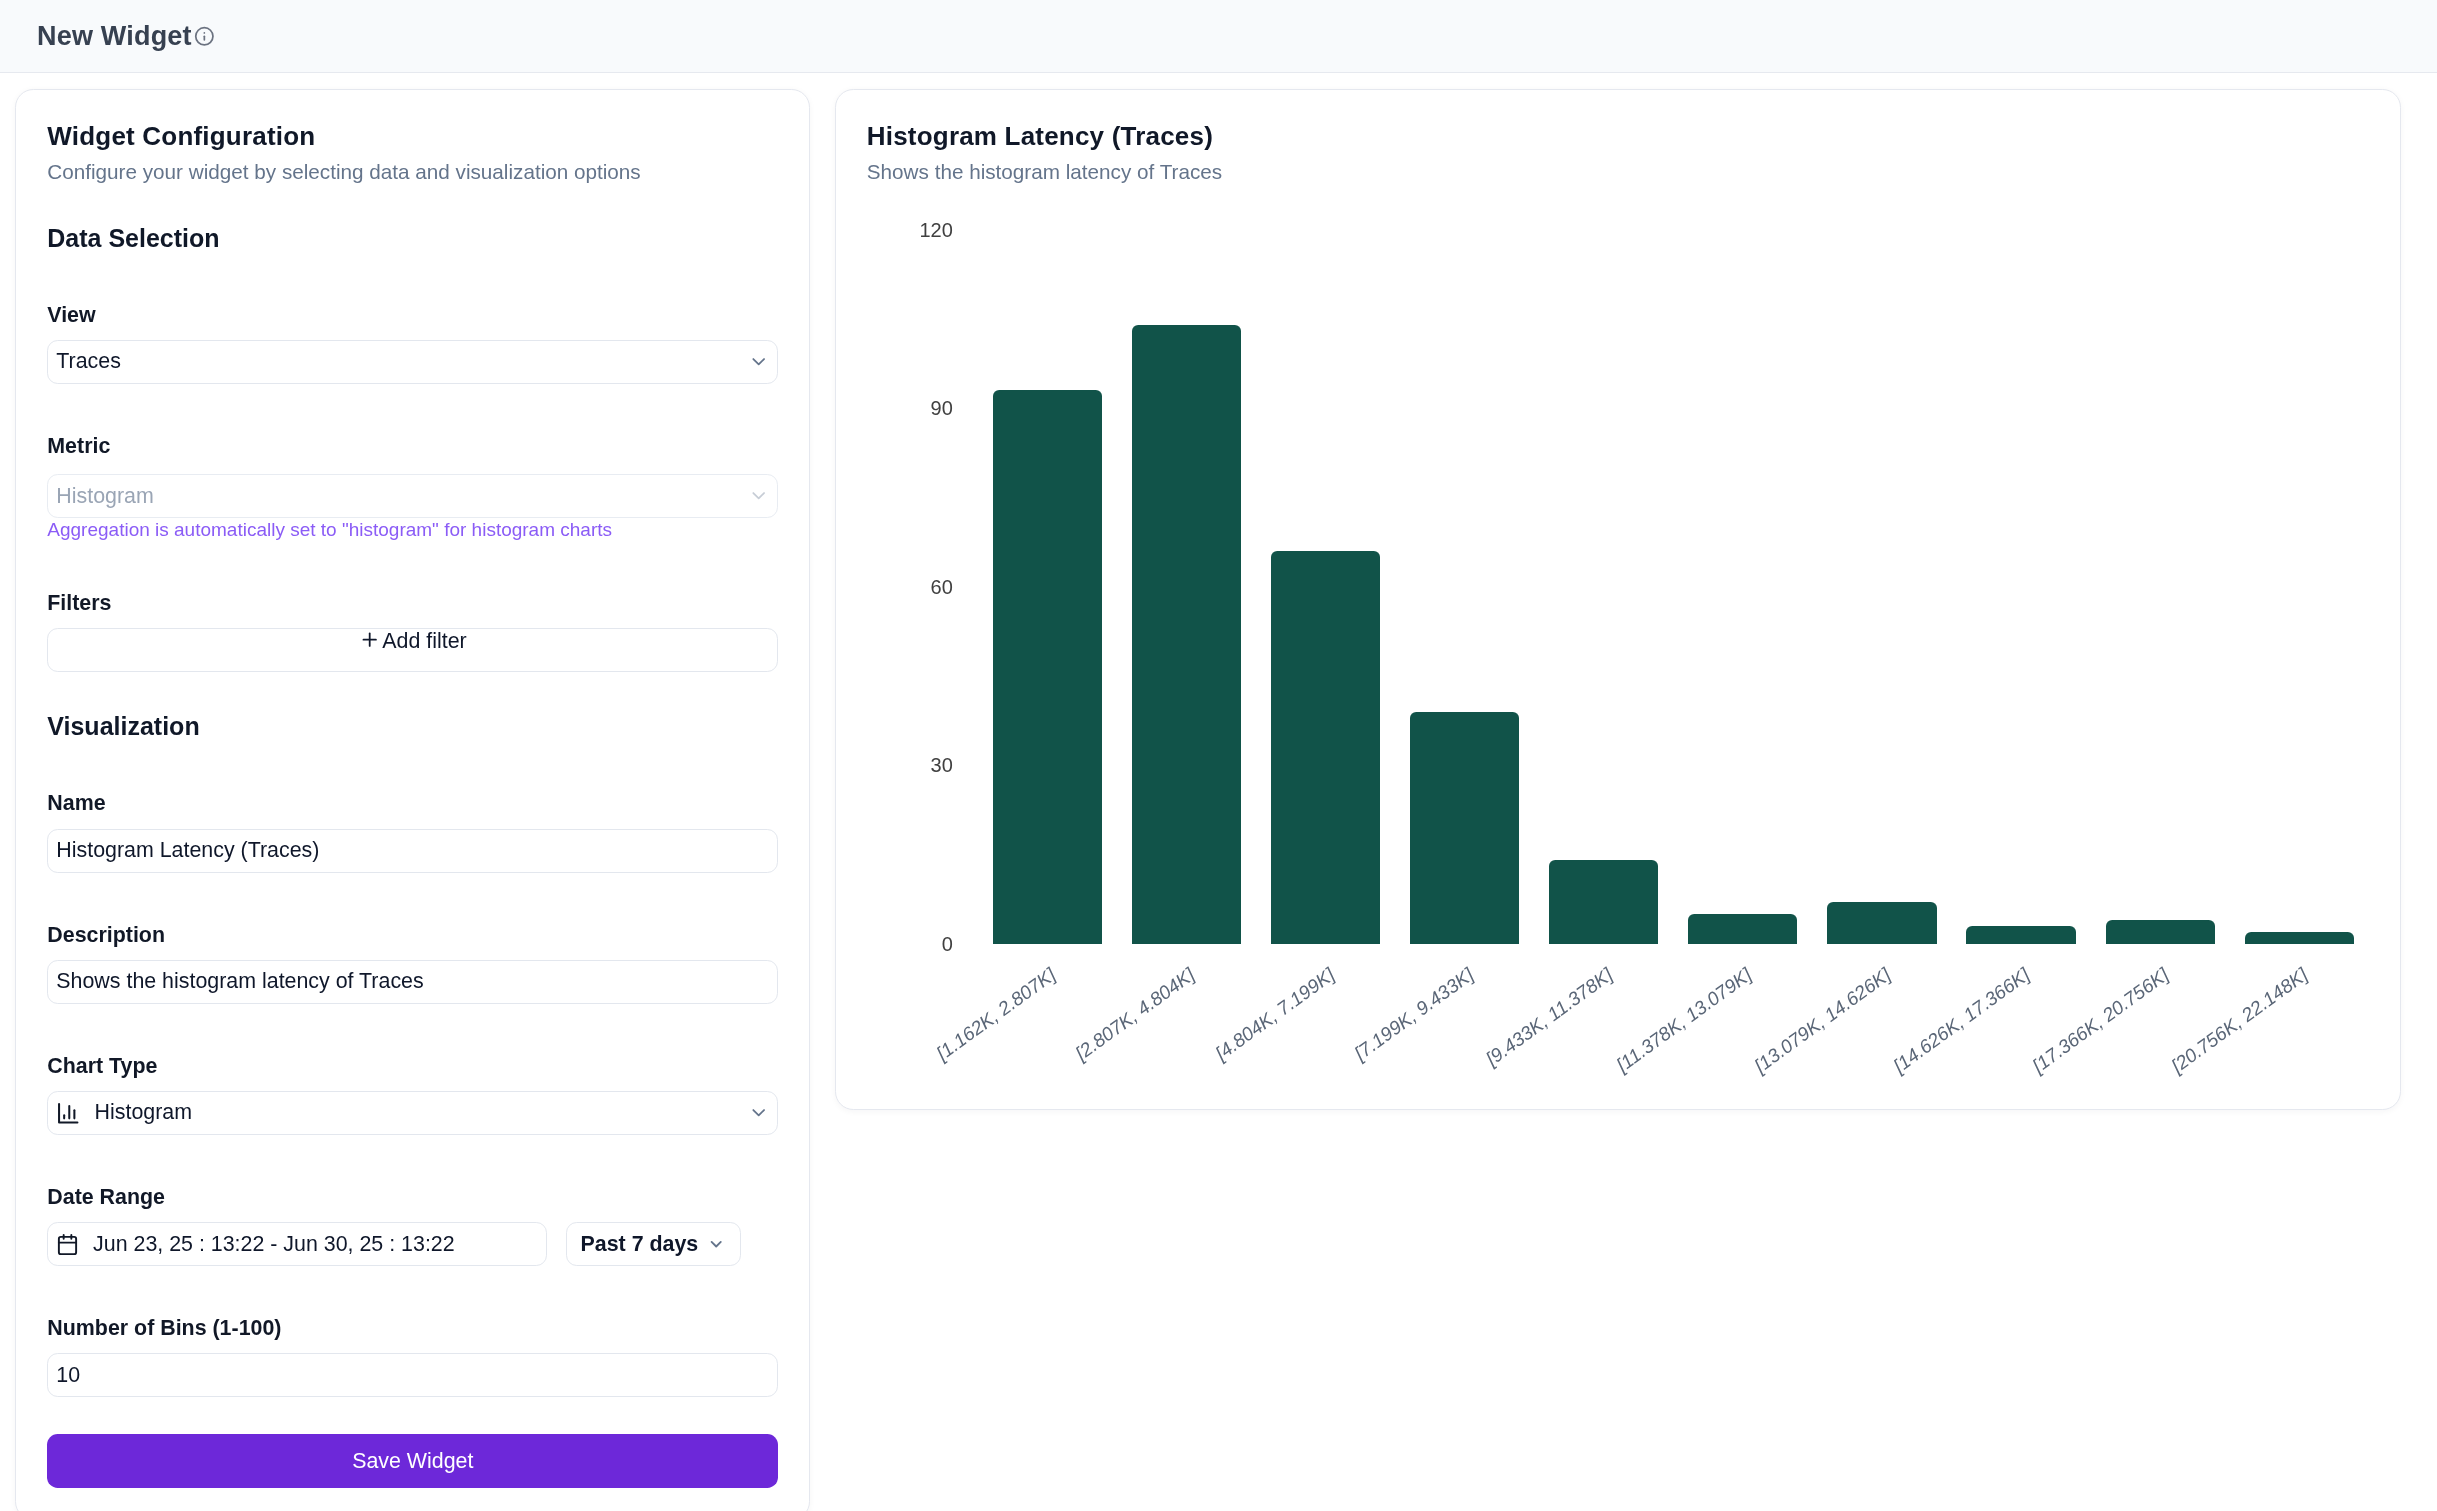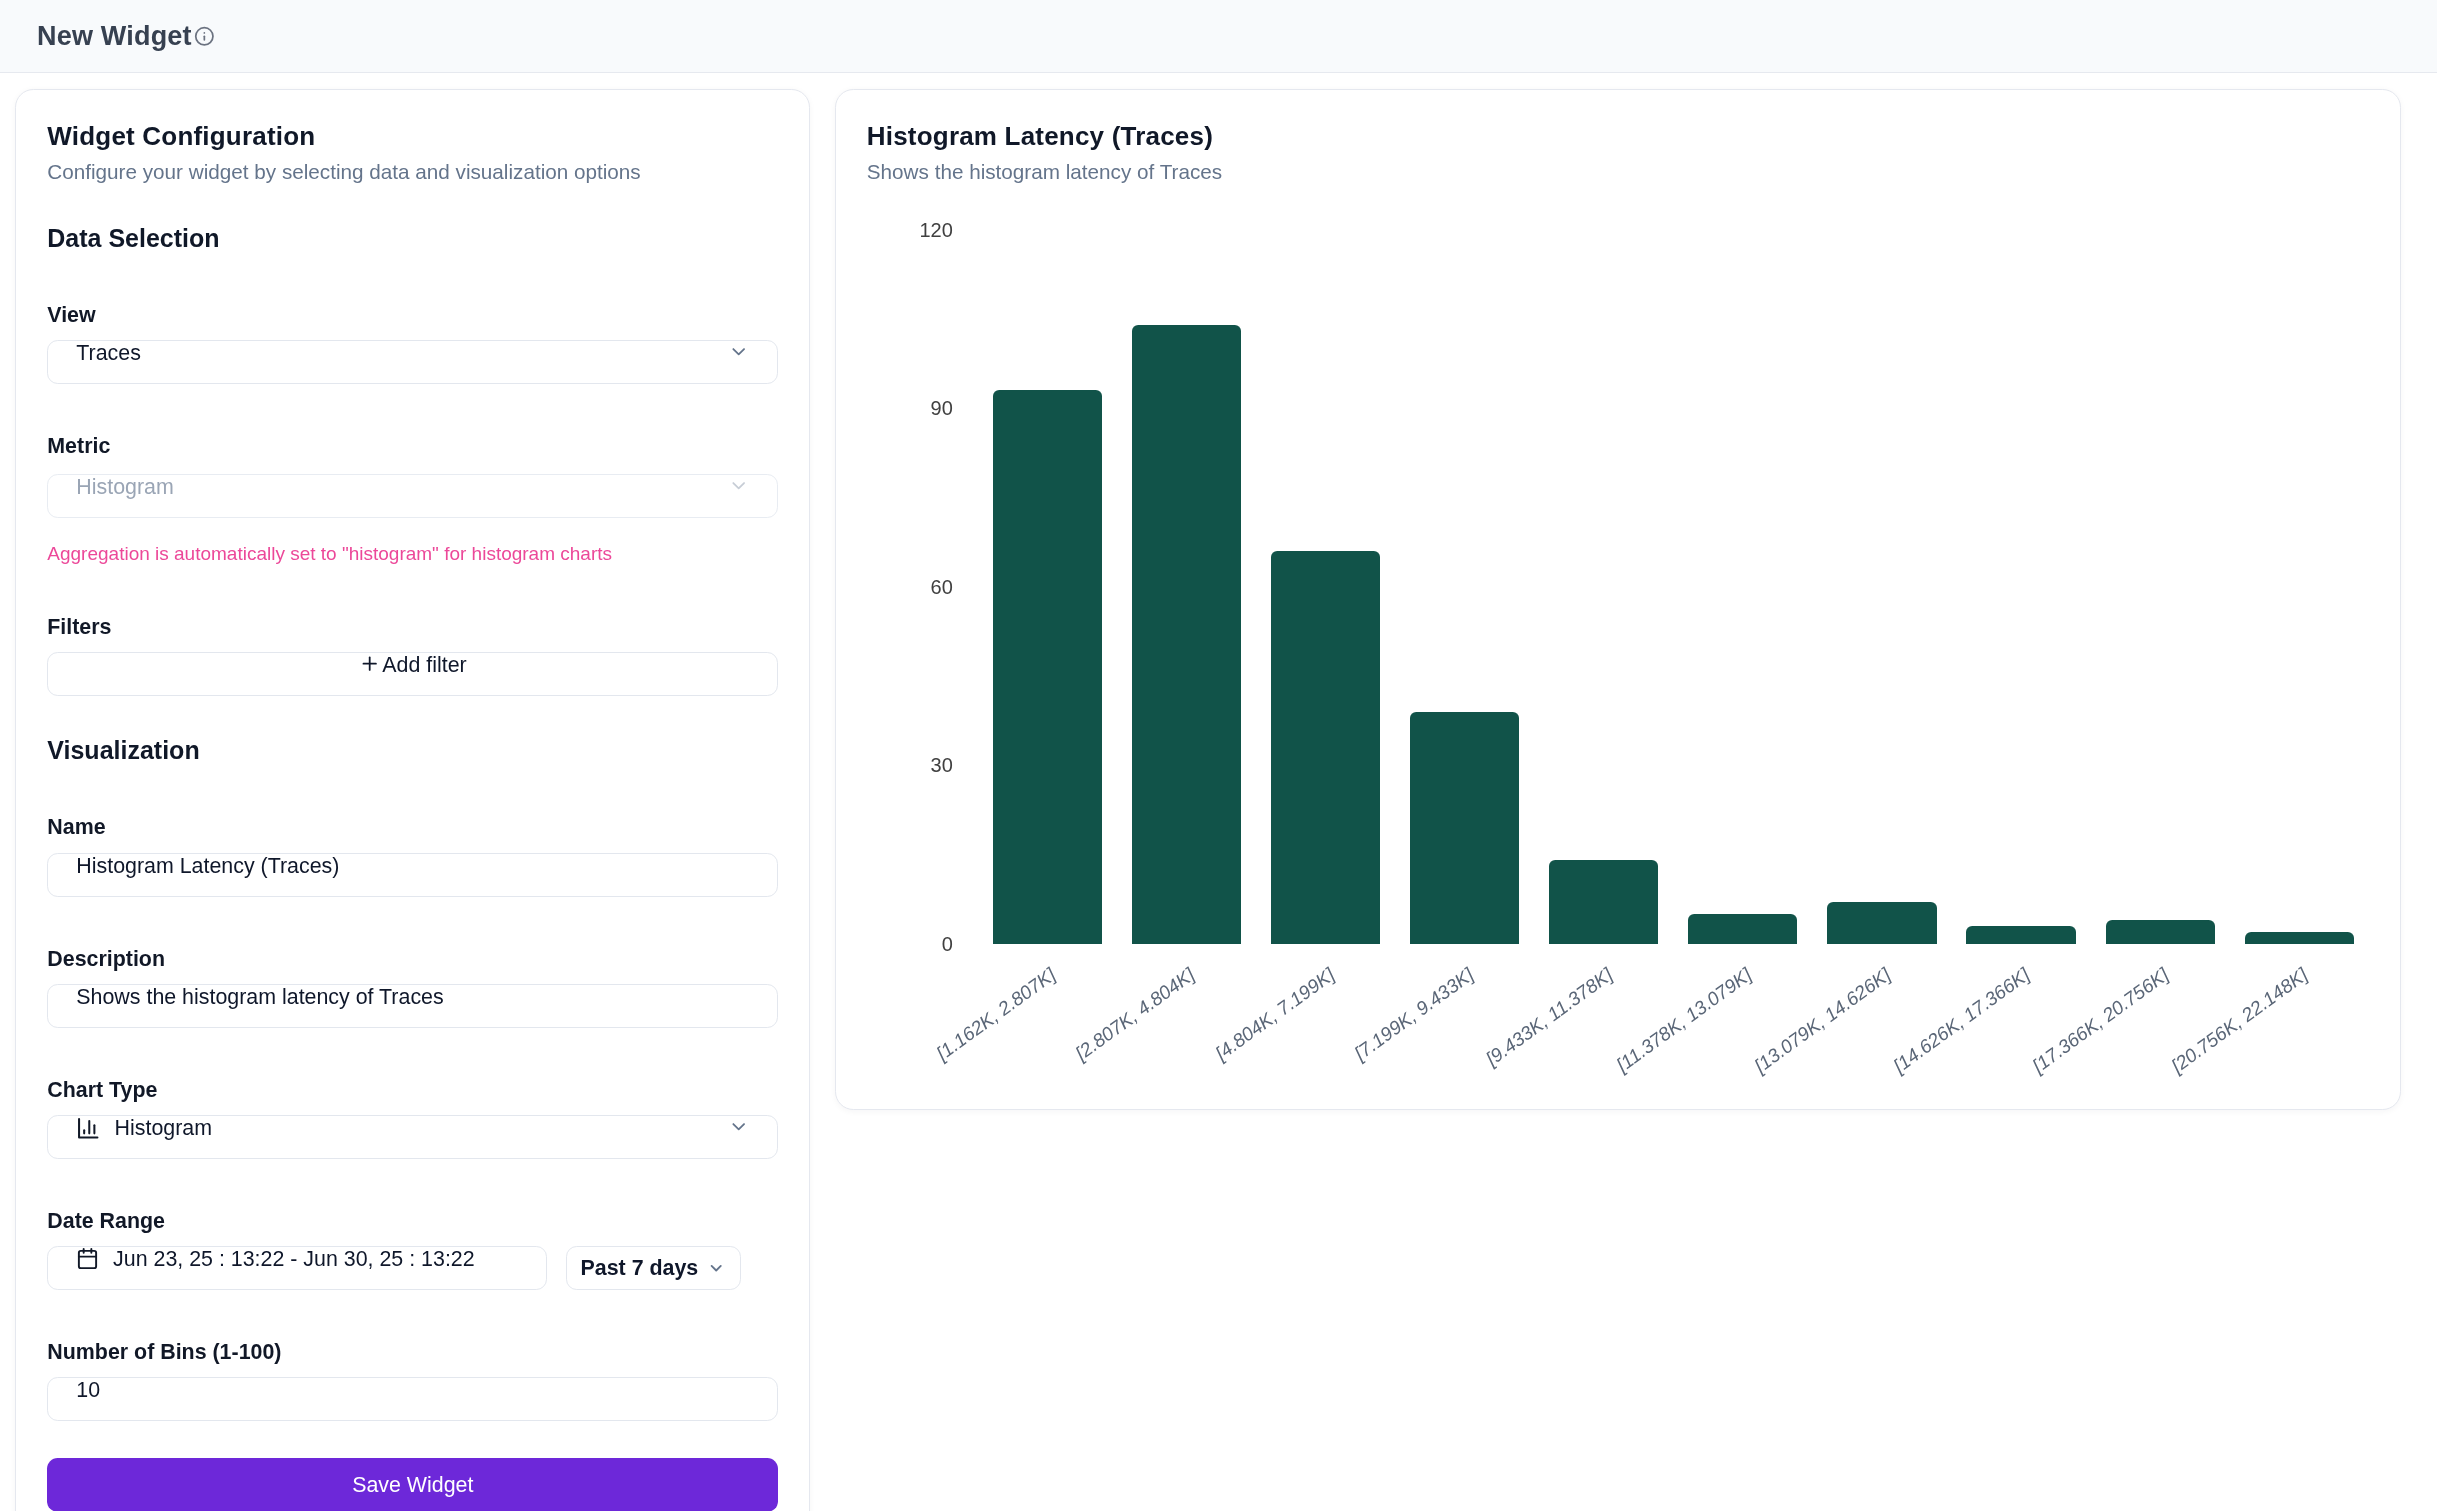--- a/index.html
+++ b/index.html
@@ -33,34 +33,34 @@
   .card-preview { width: 1566px; flex: none; }
 
   .card-title { font-size: 26px; font-weight: 700; color: #101828; letter-spacing: 0.2px; }
   .card-subtitle { font-size: 20.7px; color: #64748b; margin-top: 7.7px; }
 
   .section-heading { font-size: 25px; font-weight: 700; color: #101828; margin-top: 40px; }
   .field-label { display: block; font-size: 21.4px; font-weight: 600; color: #111827; margin-top: 50px; margin-bottom: 12.2px; }
 
   
   .control {
-    display: flex; align-items: flex-start;
+    display: flex; align-items: center;
     width: 100%; height: 44px;
     border: 0.8px solid #e3e7ee;
     border-radius: 10.7px;
     background: #fff;
-    padding: 0 28px;
+    padding: 0 8px;
     font-size: 21.4px; color: #0f172a;
     cursor: pointer;
   }
   .control .grow { flex: 1 1 auto; min-width: 0; }
   .control.focused { box-shadow: 0 0 0 3.1px #ffffff, 0 0 0 6.9px #9aa6b4; }
   .control.disabled { color: #9aa5b5; cursor: default; border-color: #e8ecf2; margin-top: 15.3px; }
   .control.disabled .chev { opacity: .55; }
-  .helper-text { font-size: 19px; color: #ec4899; margin-top: 25px; }
+  .helper-text { font-size: 19px; color: #8b5cf6; margin-top: 1px; }
 
   .btn-outline {
     display: flex; align-items: flex-start; justify-content: center; gap: 2px;
     width: 100%; height: 44px;
     border: 0.8px solid #e3e7ee; border-radius: 10.7px; background: #fff;
     font-size: 21.4px; font-weight: 500; color: #0f172a; cursor: pointer;
   }
 
   .date-row { display: flex; gap: 18.4px; }
   .date-btn { width: 500px; flex: none; gap: 13.8px; font-weight: 500; }

